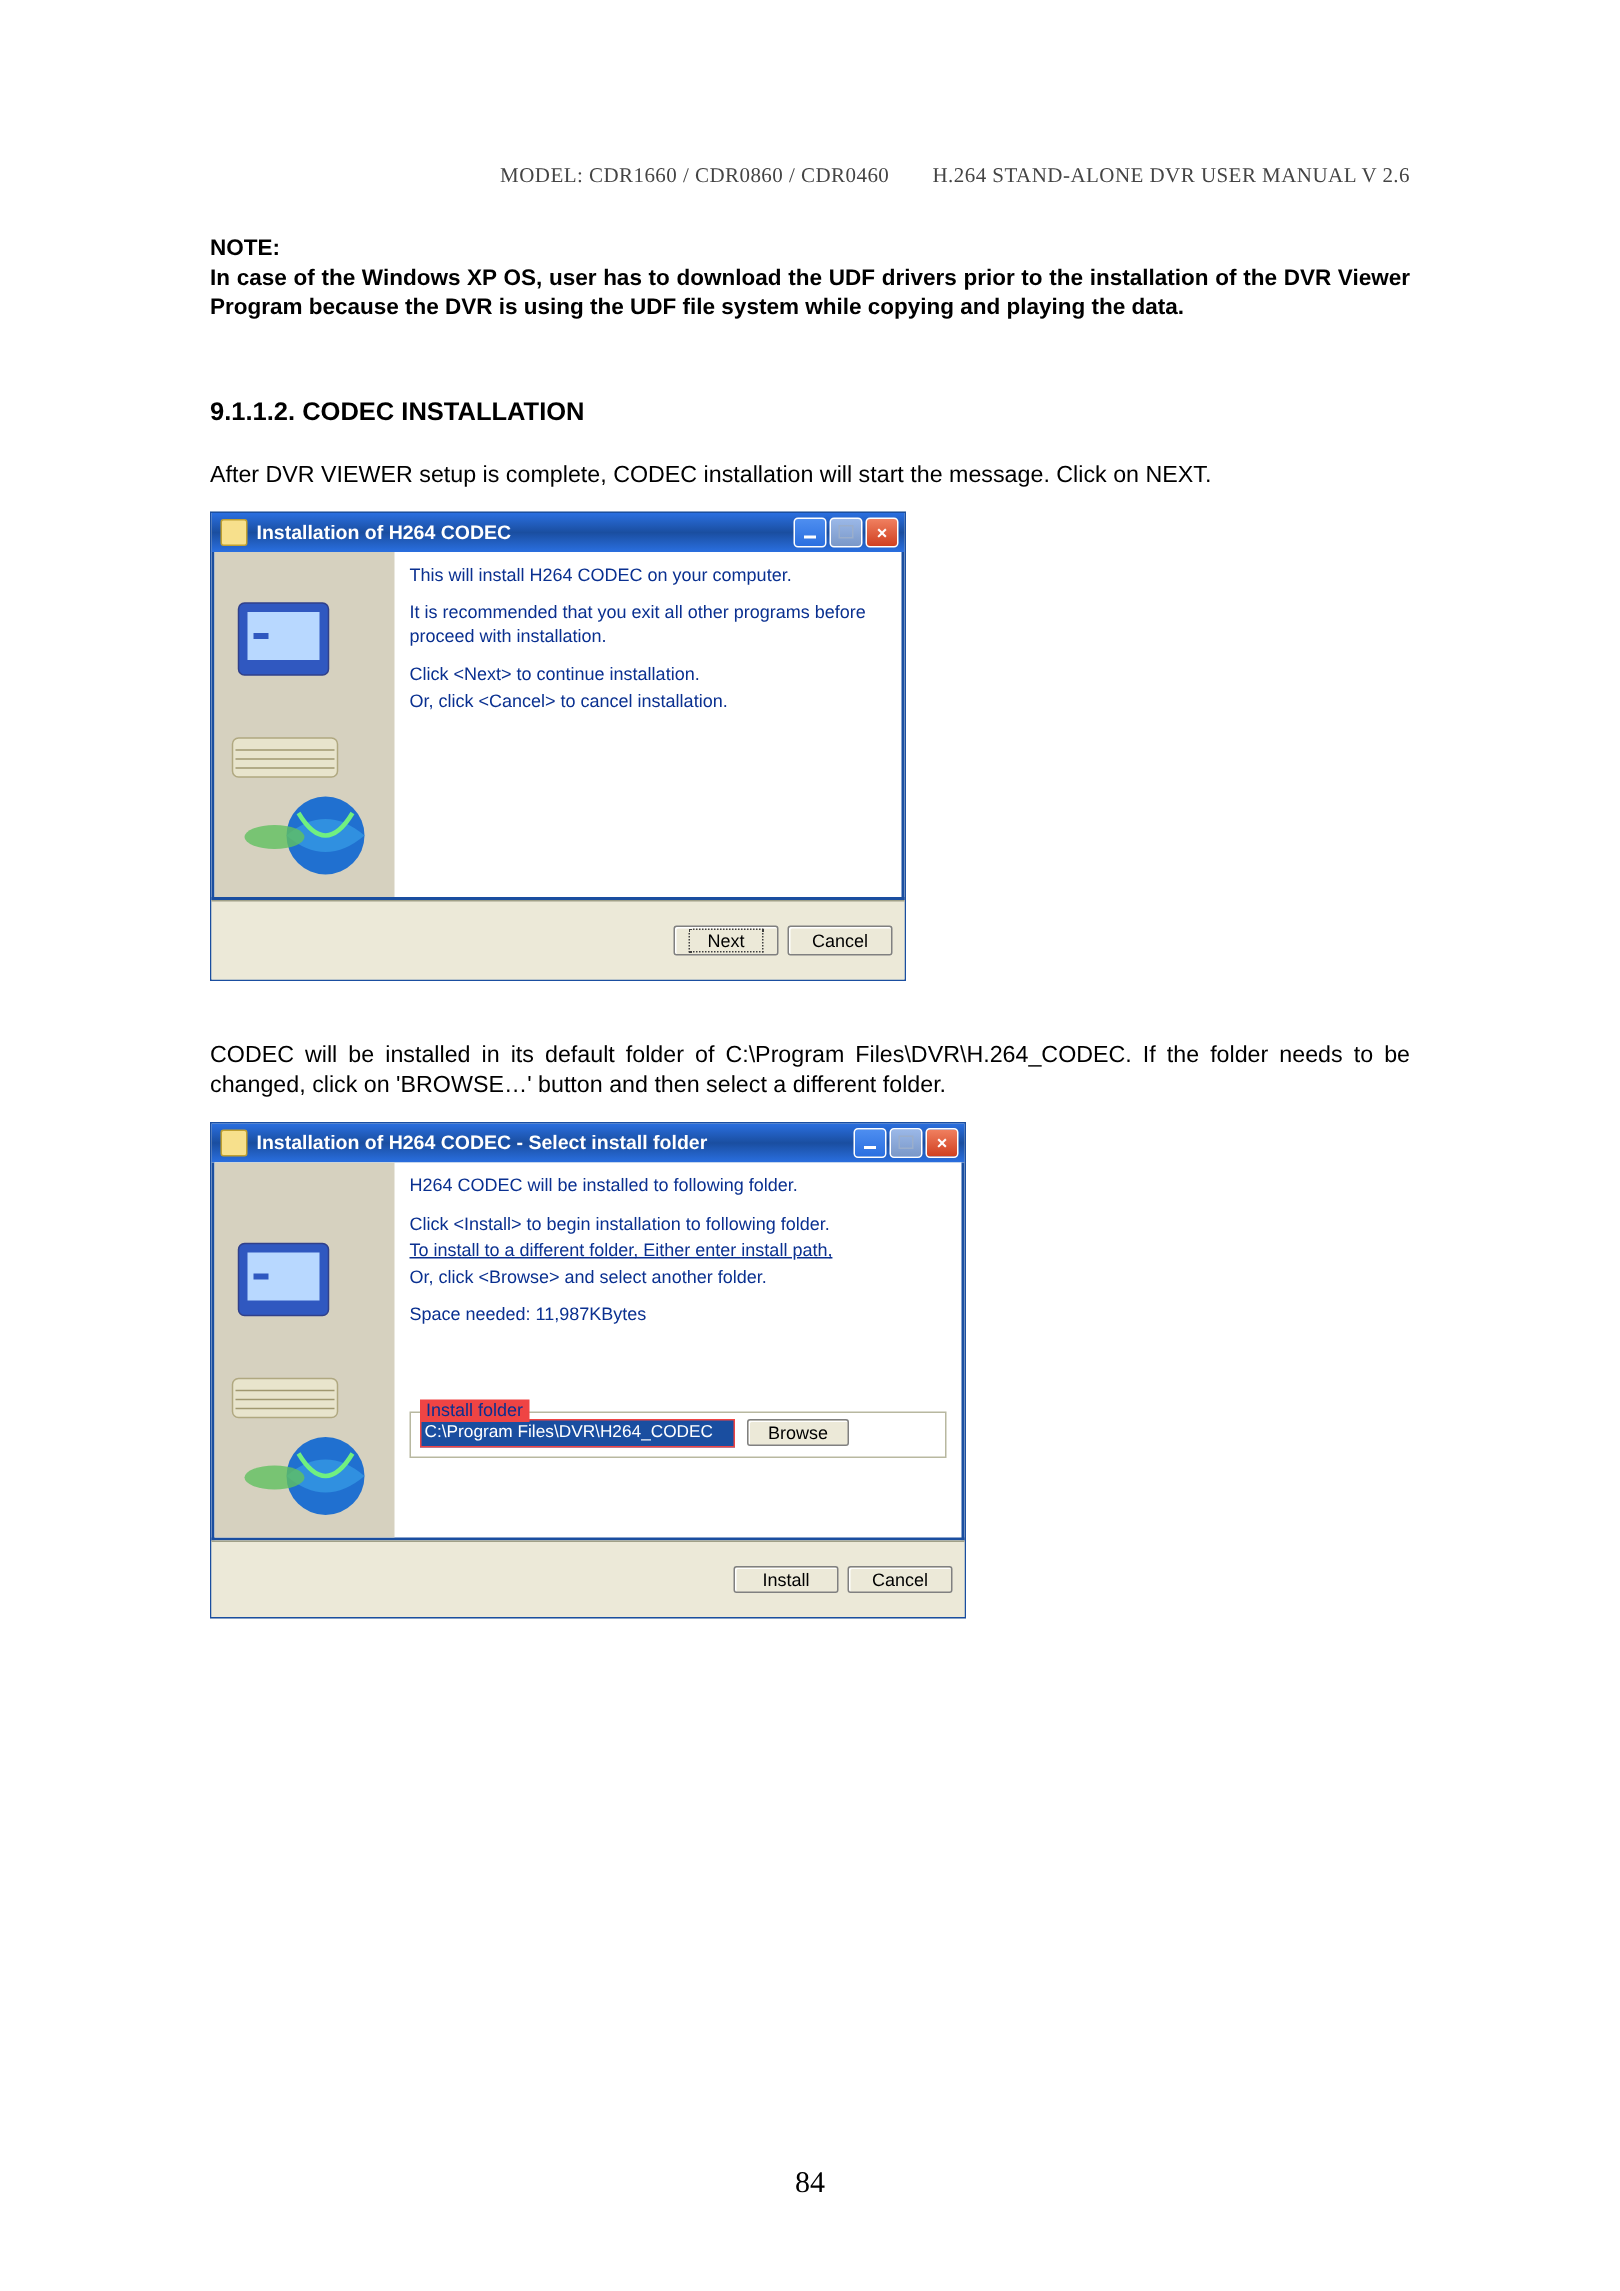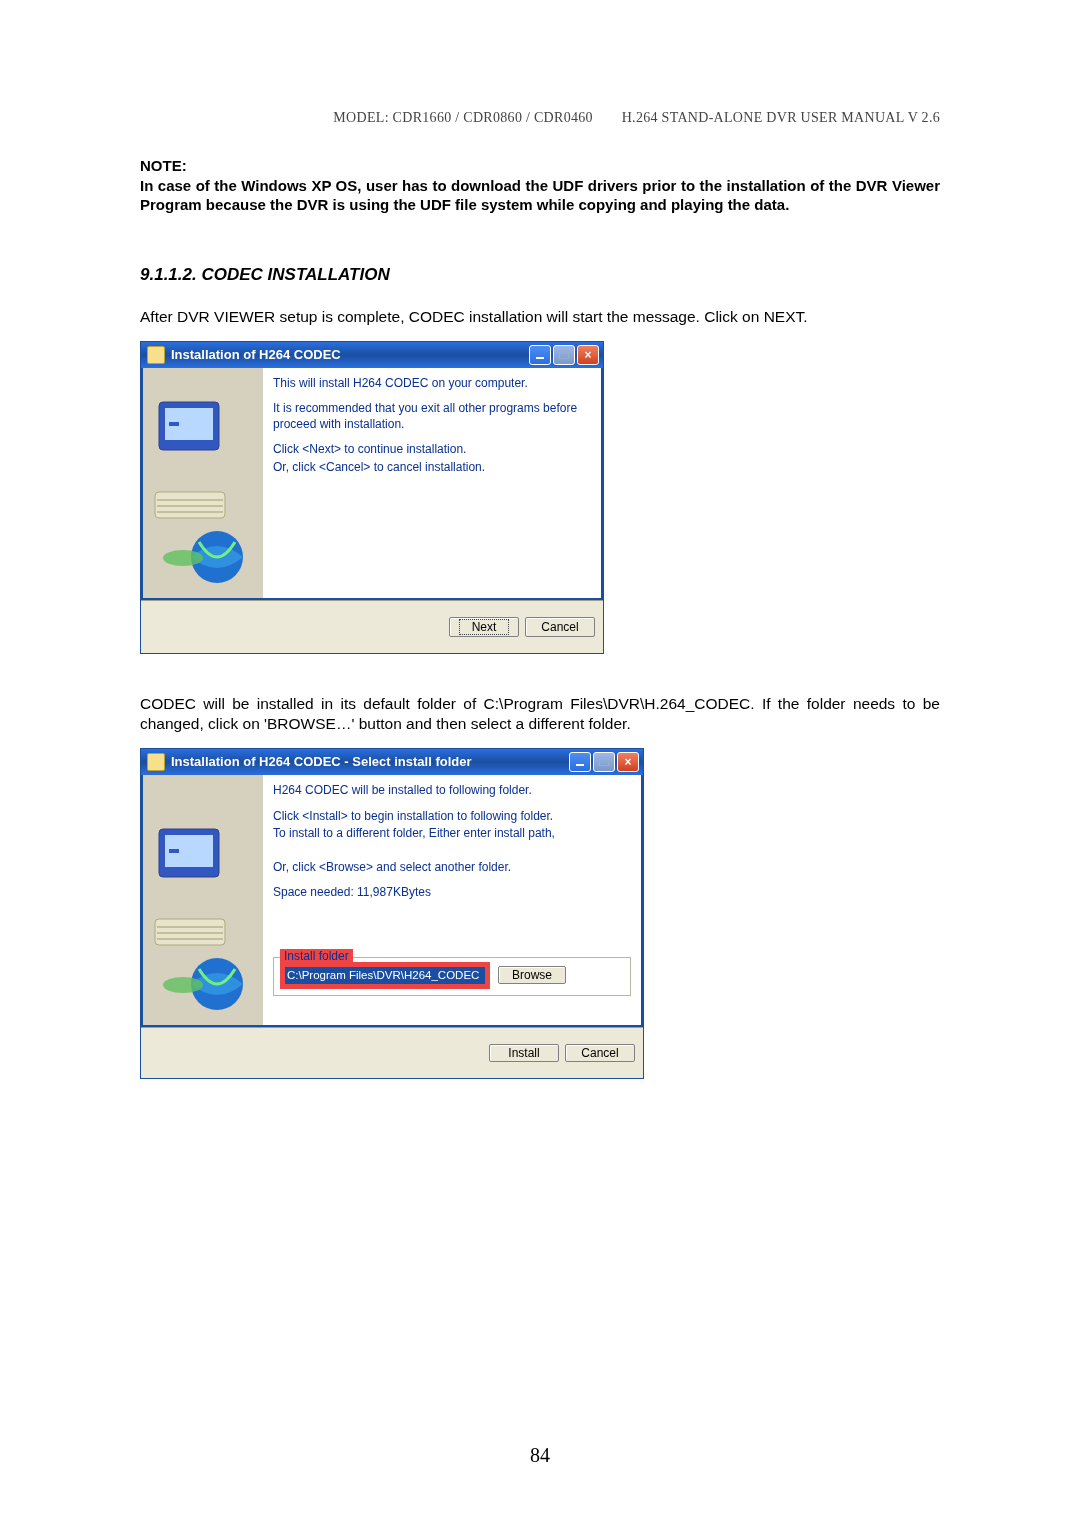--- a/index.html
+++ b/index.html
@@ -27,21 +27,20 @@
     font-size: 15px;
     font-weight: bold;
     line-height: 1.3;
     margin: 0 0 50px 0;
     text-align: justify;
   }
   .section-title {
     font-size: 17px;
     font-weight: bold;
     margin-bottom: 22px;
-    font-style: italic;
   }
   .body-text {
     font-size: 15.5px;
     line-height: 1.3;
     margin-bottom: 14px;
     text-align: justify;
   }
   
   .win {
     width: 462px;
@@ -111,21 +110,21 @@
   .install-group .legend {
     position:absolute; top:-9px; left:6px;
     background:#ef4444; padding:0 4px; color:#0a3090;
   }
   .pathbox {
     display:inline-block;
     background:#1a4ea0; color:#fff;
     font-size:11.5px;
     padding:1px 2px;
     width:210px;
-    border:5px solid #ef4444;
+    border:1px solid #ef4444;
     box-sizing:border-box;
     white-space:nowrap; overflow:hidden;
   }
   .btn {
     background:#ece9d8;
     border:1px solid #808080;
     border-radius:2px;
     padding:1px 0;
     font-size:12px;
     font-family:Tahoma,Arial,sans-serif;
@@ -252,21 +251,21 @@
             <line x1="8" y1="130" x2="74" y2="130" stroke="#a09870"></line>
             <circle cx="68" cy="175" r="26" fill="#2070d0"></circle>
             <path d="M42 175 q26 -22 52 0 q-26 22 -52 0" fill="#3090e0"></path>
             <path d="M50 160 q18 30 36 0" fill="none" stroke="#70f080" stroke-width="3"></path>
             <ellipse cx="34" cy="176" rx="20" ry="8" fill="#60c060" opacity="0.8"></ellipse>
           </svg>
         </div>
         <div class="content">
           <p>H264 CODEC will be installed to following folder.</p>
           <p style="margin-bottom:2px;">Click &lt;Install&gt; to begin installation to following folder.</p>
-          <p style="margin-bottom:18px;">To install to a different folder, Either enter install path,</p>
+          <p style="margin-bottom:2px;text-decoration:underline;">To install to a different folder, Either enter install path,</p>
           <p>Or, click &lt;Browse&gt; and select another folder.</p>
           <p>Space needed: 11,987KBytes</p>
           <div style="height:28px;"></div>
           <div class="install-group">
             <span class="legend">Install folder</span>
             <div class="browse-row">
               <span class="pathbox">C:\Program Files\DVR\H264_CODEC</span>
               <button class="btn" style="width:68px;"><span>Browse</span></button>
             </div>
           </div>

